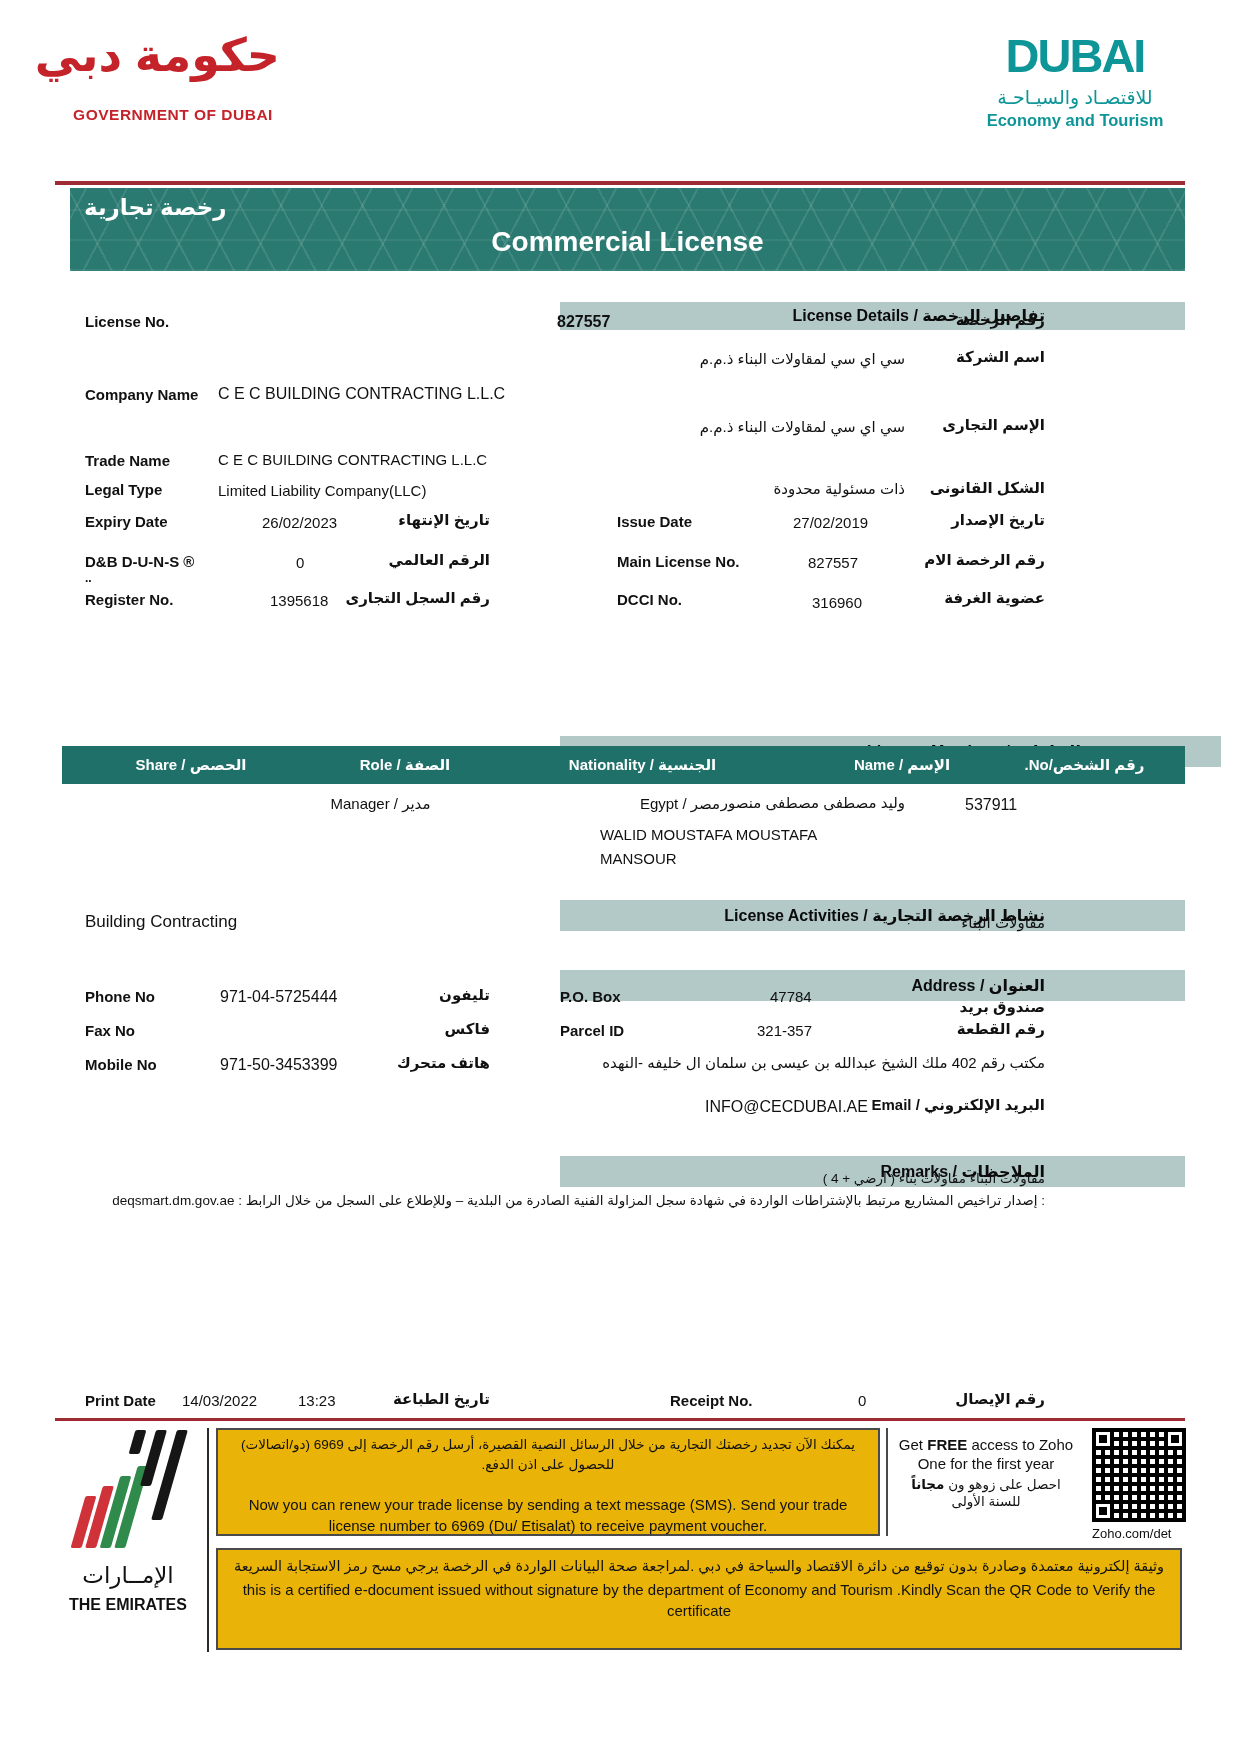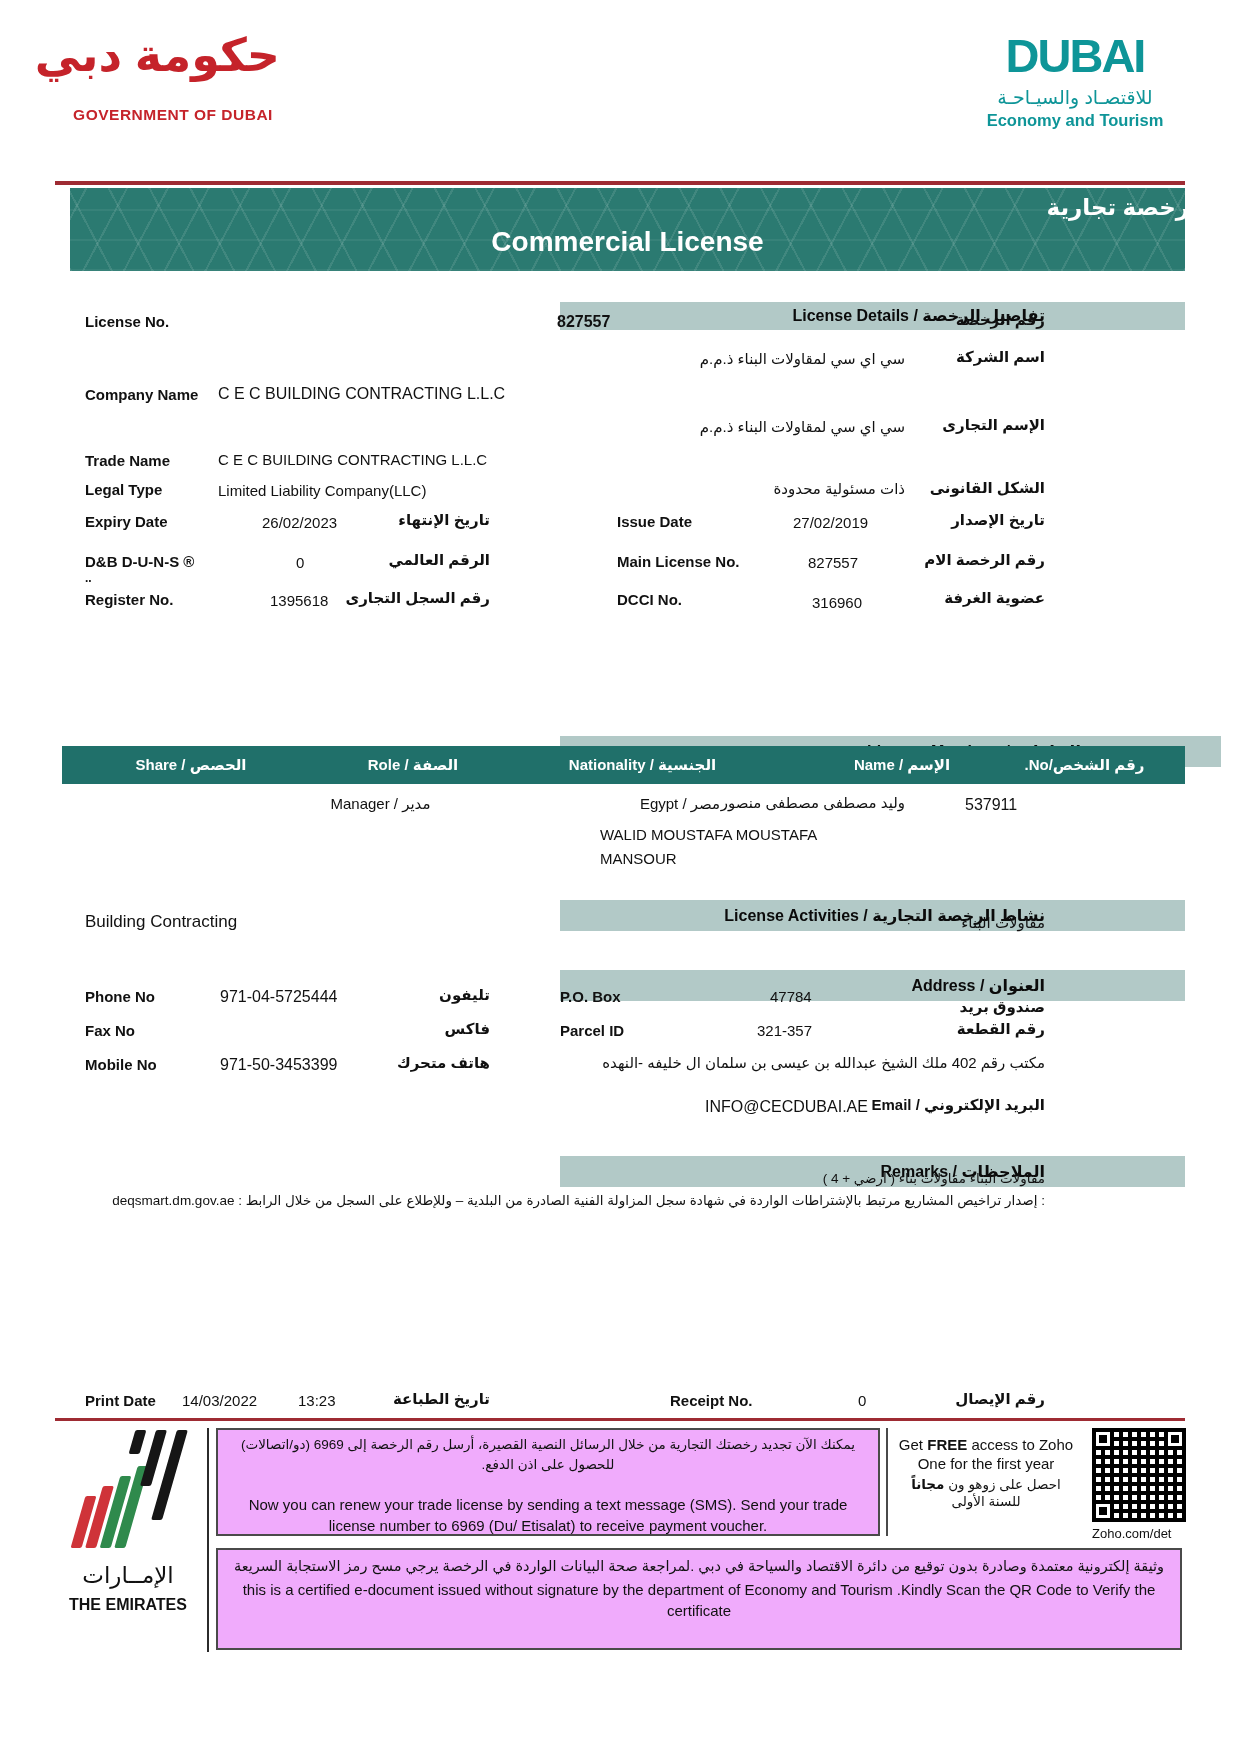--- a/index.html
+++ b/index.html
@@ -12,31 +12,31 @@
   .red{color:#c5232a;}
   .teal{color:#0e9598;}
   
   .rule{position:absolute;left:55px;width:1130px;background:#9e2b33;}
   
   .banner{position:absolute;left:70px;top:188px;width:1115px;height:83px;background-color:#2b7a71;
     background-image:
       repeating-linear-gradient(62deg, rgba(255,255,255,.10) 0 2px, transparent 2px 36px),
       repeating-linear-gradient(-62deg, rgba(255,255,255,.10) 0 2px, transparent 2px 36px),
       repeating-linear-gradient(0deg, rgba(255,255,255,.06) 0 2px, transparent 2px 30px);}
-  .banner .t-ar{position:absolute;left:4px;top:6px;width:100%;text-align:right;color:#fff;font-weight:700;font-size:23px;direction:rtl;}
+  .banner .t-ar{position:absolute;left:14px;top:6px;width:100%;text-align:left;color:#fff;font-weight:700;font-size:23px;direction:rtl;}
   .banner .t-en{position:absolute;left:0;top:38px;width:100%;text-align:center;color:#fff;font-weight:700;font-size:28px;}
   
   .secbar{position:absolute;left:560px;width:625px;height:28px;background:#b2c9c7;
           direction:rtl;font-weight:700;font-size:16px;line-height:28px;padding-right:0;color:#0b0b0b;margin-top:24px;}
   .secbar span{margin-right:140px;}
   
   .mhead{position:absolute;left:62px;top:746px;width:1123px;height:38px;background:#20706a;}
   .mhead .cell{position:absolute;top:0;height:38px;line-height:38px;color:#fff;font-weight:700;font-size:15px;direction:rtl;text-align:center;}
   
-  .fbox{position:absolute;border:2px solid #4a4a4a;background:#f0abfc;}
+  .fbox{position:absolute;border:2px solid #4a4a4a;background:#eab308;}
   .vline{position:absolute;background:#2b2b2b;}
   
   .qr{position:absolute;left:1092px;top:1428px;width:94px;height:94px;background-color:#fff;
       background-image:
         repeating-linear-gradient(90deg,#000 0 4px,transparent 4px 9px),
         repeating-linear-gradient(0deg,#000 0 4px,#fff 4px 9px);}
   .qr .f{position:absolute;width:22px;height:22px;border:4px solid #000;background:#fff;box-sizing:border-box;}
   .qr .f::after{content:"";position:absolute;inset:3px;background:#000;}
   .qr .f.tl{left:0;top:0;} .qr .f.tr{right:0;top:0;} .qr .f.bl{left:0;bottom:0;}
   
@@ -104,21 +104,21 @@
   <div class="abs b" style="left:617px;top:591px;">DCCI No.</div>
   <div class="abs" style="left:812px;top:594px;">316960</div>
   <div class="abs b rtl" style="right:195px;top:589px;">عضوية الغرفة</div>
 
   <div class="secbar" style="top:712px;height:31px;line-height:31px;padding-left:36px;">
     <span>الاطراف /  License Members</span>
   </div>
 
   <div class="mhead">
     <div class="cell" style="left:23px;width:212px;">الحصص / Share</div>
-    <div class="cell" style="left:245px;width:212px;">الصفة / Role</div>
+    <div class="cell" style="left:237px;width:212px;">الصفة / Role</div>
     <div class="cell" style="left:458px;width:245px;">الجنسية / Nationality</div>
     <div class="cell" style="left:745px;width:190px;">الإسم / Name</div>
     <div class="cell" style="left:940px;width:165px;">رقم الشخص/No.</div>
   </div>
 
   <div>
     <div class="abs" style="left:965px;top:796px;font-size:16px;">537911</div>
     <div class="abs rtl" style="right:335px;top:794px;">وليد مصطفى مصطفى منصور</div>
     <div class="abs ctr rtl" style="left:605px;top:795px;width:150px;">مصر / Egypt</div>
     <div class="abs ctr rtl" style="left:308px;top:795px;width:145px;">مدير / Manager</div>

